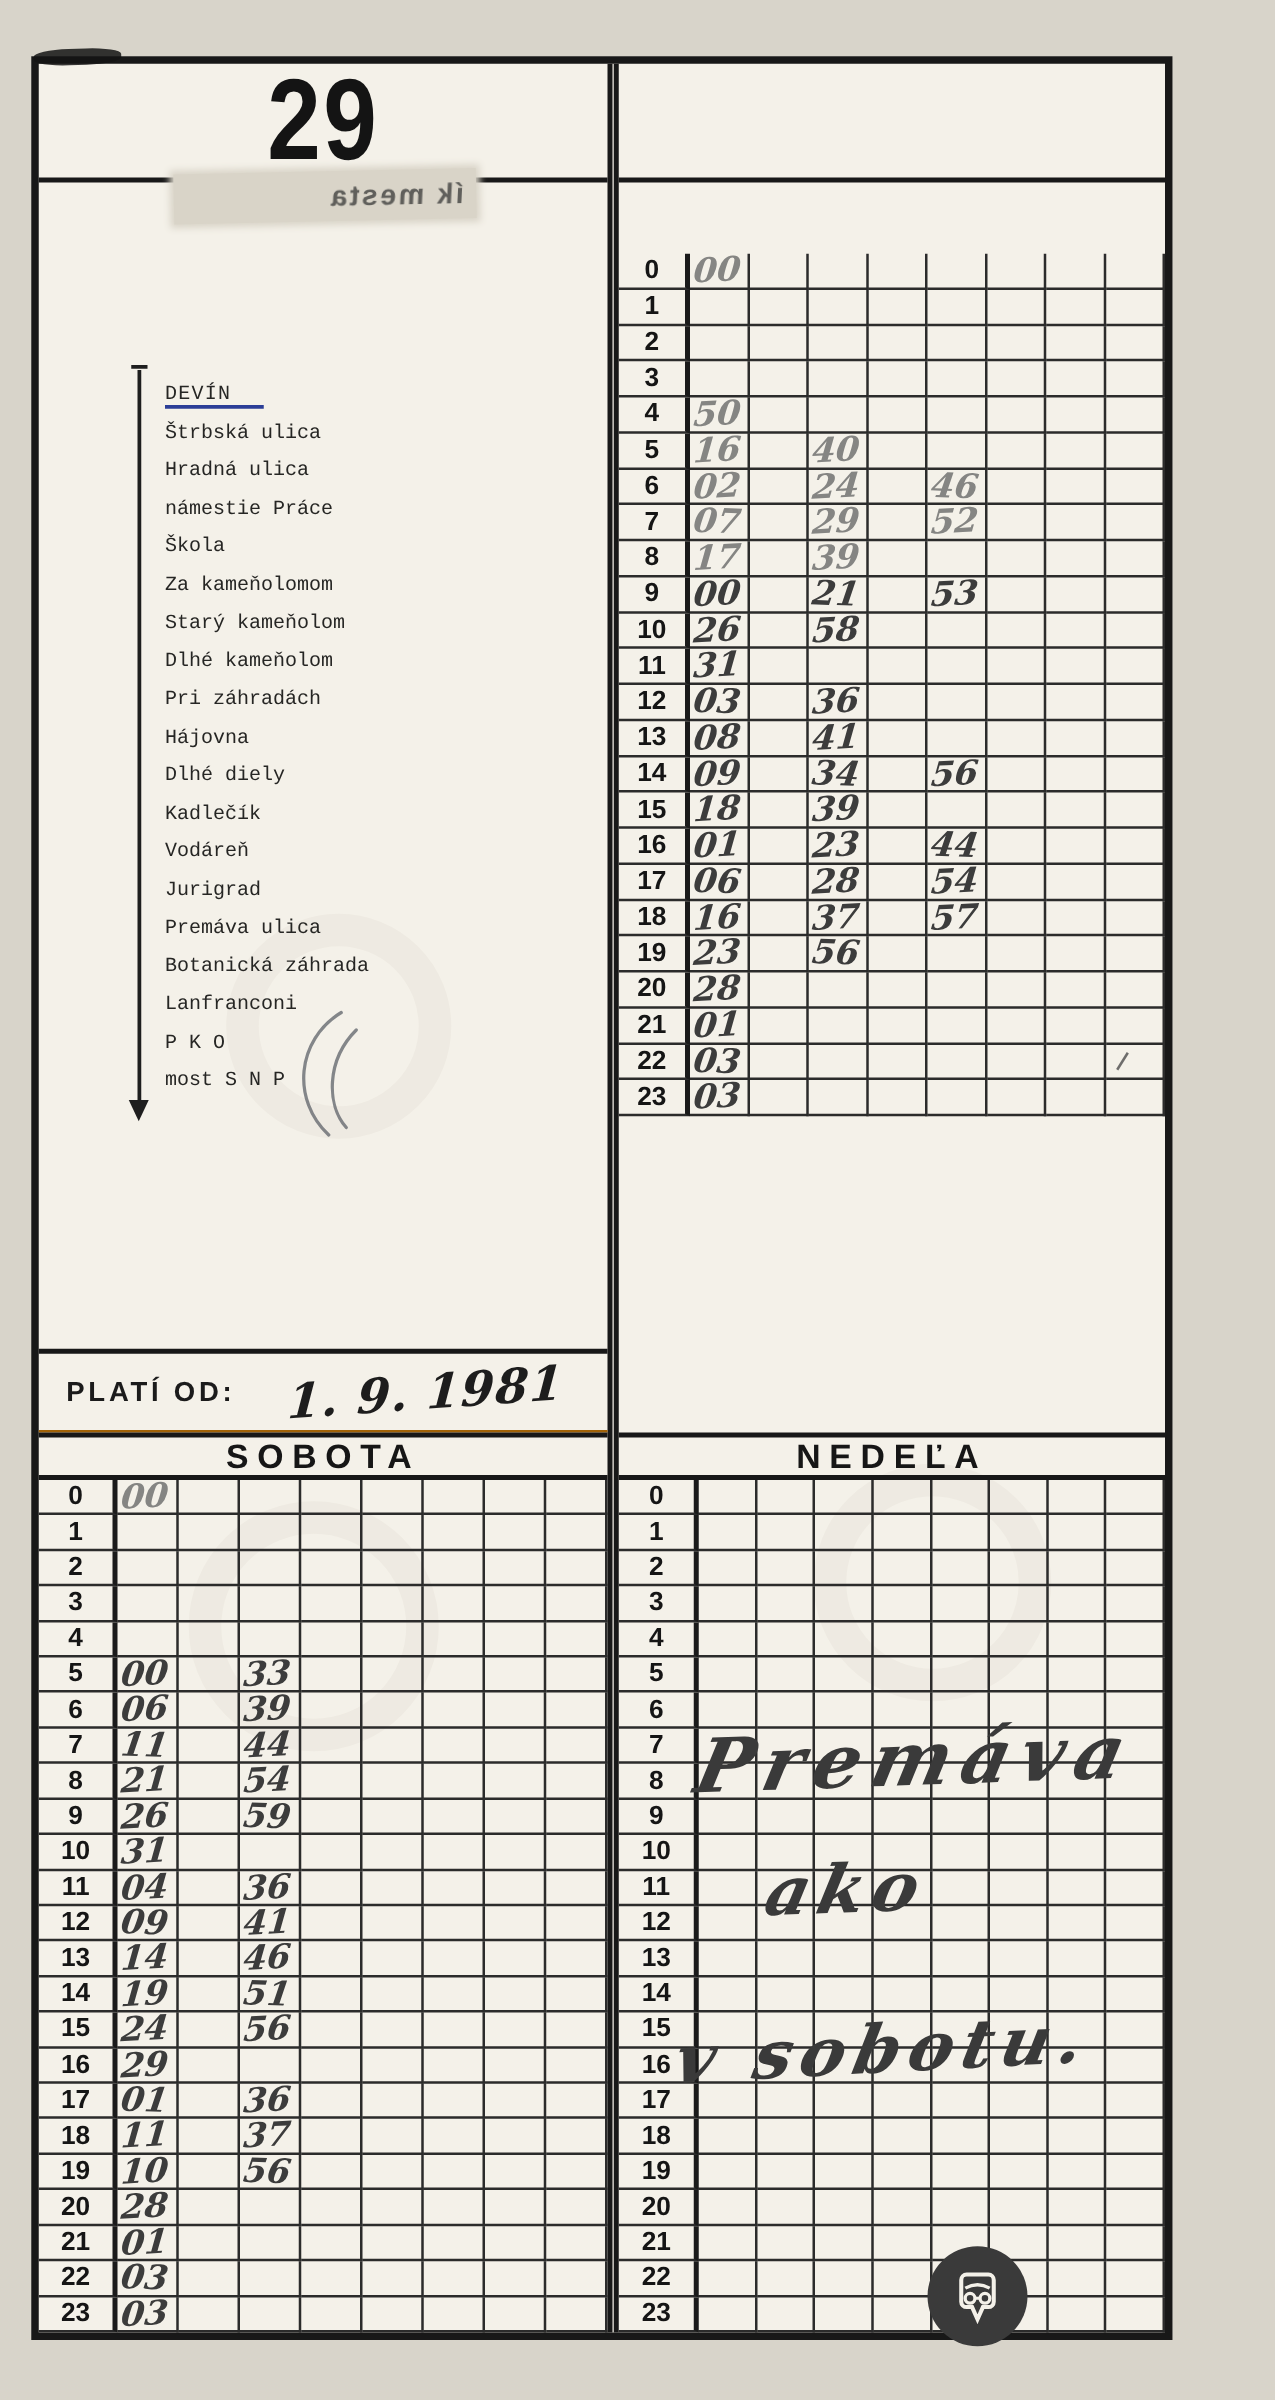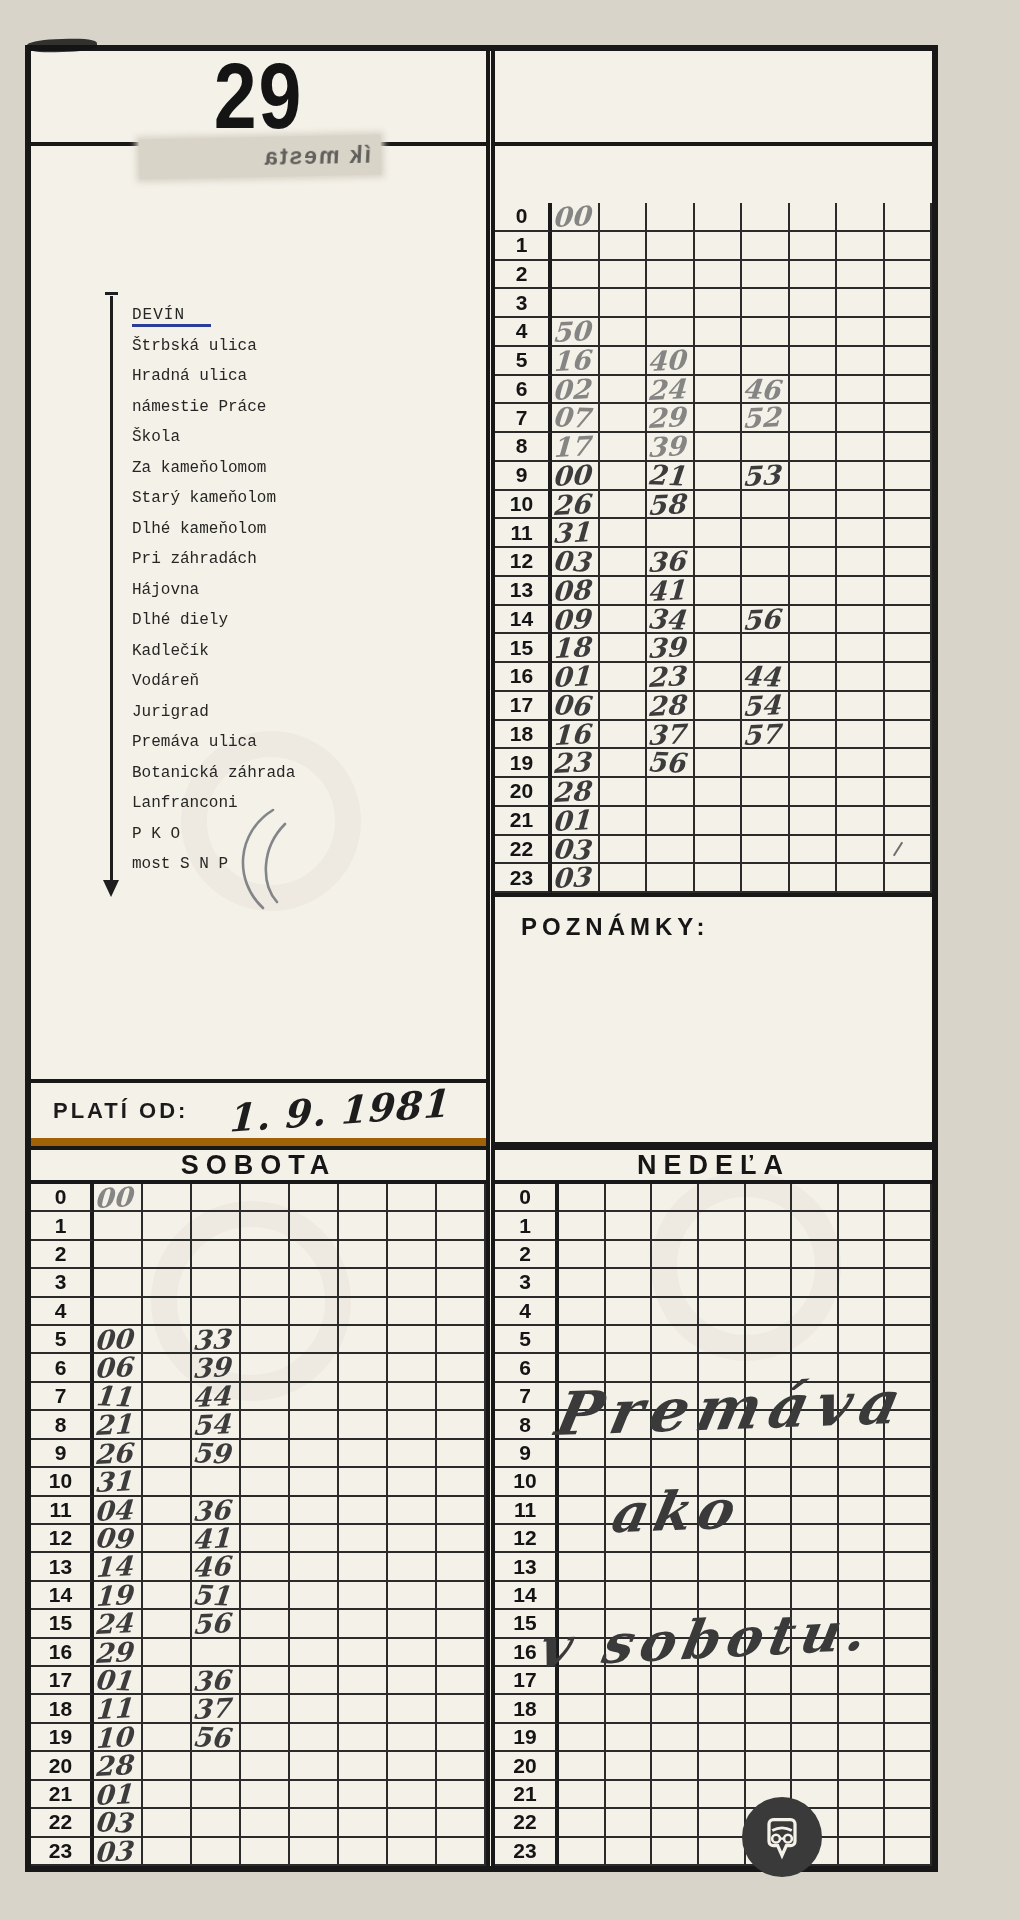--- a/index.html
+++ b/index.html
@@ -30,21 +30,21 @@
   .route-line{position:absolute;left:79px;top:150px;width:3px;height:588px;background:#1e1e1e;}
   .route-line:before{content:"";position:absolute;left:-5px;top:-4px;width:13px;height:3px;background:#1e1e1e;}
   .route-arrowhead{position:absolute;left:72px;top:734px;width:0;height:0;
     border-left:8px solid transparent;border-right:8px solid transparent;border-top:17px solid #1e1e1e;}
   .stops-list{position:absolute;left:90px;top:143px;margin:11px;padding:0;list-style:none;
     font-family:"Liberation Mono",monospace;font-size:16px;color:#262624;}
   .stops-list li{height:30.5px;line-height:30.5px;white-space:nowrap;}
   .stops-list li.terminus span{border-bottom:3px solid #2b3e97;padding-right:26px;letter-spacing:1px;}
   .squiggle{position:absolute;left:180px;top:660px;}
   
-  .valid-bar{position:absolute;left:0;top:1028px;width:455px;height:67px;border-top:4px solid #181818;border-bottom:8px solid #a16207;
+  .valid-bar{position:absolute;left:0;top:1028px;width:455px;height:67px;border-top:4px solid #181818;border-bottom:2px solid #a16207;
     display:flex;align-items:center;}
   .valid-label{font-weight:bold;font-size:22px;letter-spacing:3px;color:#1b1b1b;margin-left:22px;}
   .valid-value{font-family:"DejaVu Serif",serif;font-style:italic;font-weight:bold;font-size:38px;color:#1d1d1d;
     margin-left:42px;transform:rotate(-4deg) skewX(-8deg);letter-spacing:1px;}
   
   .wk-header{position:absolute;left:464px;top:95px;right:0;height:57px;border-bottom:4px solid #181818;
     display:flex;align-items:center;justify-content:center;font-weight:bold;font-size:27px;letter-spacing:6px;word-spacing:22px;color:#161616;}
   .notes-box{position:absolute;left:464px;top:842px;right:0;height:253px;border-top:4px solid #181818;border-bottom:4px solid #181818;
     padding:16px 0 0 26px;font-weight:bold;font-size:24px;letter-spacing:5px;color:#161616;}
   
@@ -431,23 +431,20 @@
       <div class="cell min" style="grid-area: 24 / 3;"></div>
       <div class="cell min" style="grid-area: 24 / 4;"></div>
       <div class="cell min" style="grid-area: 24 / 5;"></div>
       <div class="cell min" style="grid-area: 24 / 6;"></div>
       <div class="cell min" style="grid-area: 24 / 7;"></div>
       <div class="cell min" style="grid-area: 24 / 8;"></div>
       <div class="cell min" style="grid-area: 24 / 9;"></div>
     </div>
   <div class="stray-mark"></div>
 
-  <div class="notes-box">
-    <span>POZNÁMKY:</span>
-  </div>
 
   <div class="bar sun">NEDEĽA</div>
   <div class="bar sat">SOBOTA</div>
 
   <div class="grid saturday">
       <div class="cell hour" style="grid-area: 1 / 1;">0</div>
       <div class="cell min" style="grid-area: 1 / 2;">
         <span class="val light">00</span>
       </div>
       <div class="cell min" style="grid-area: 1 / 3;"></div>

